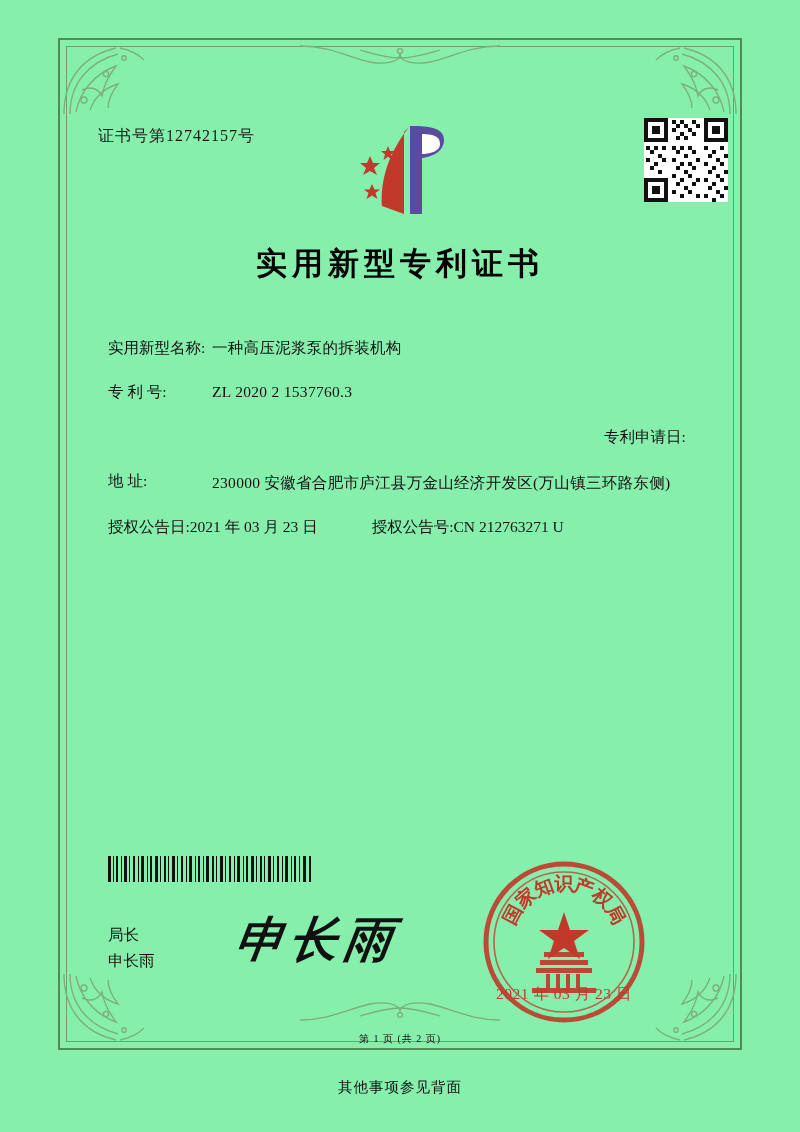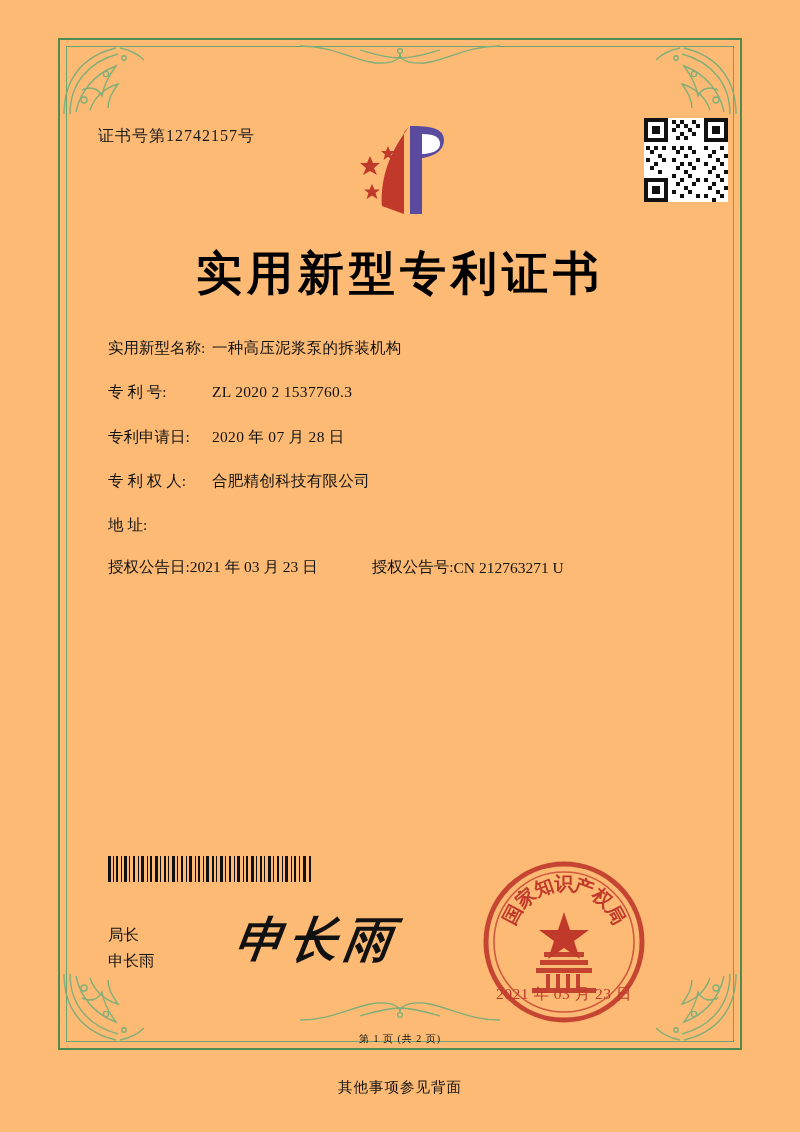--- a/index.html
+++ b/index.html
@@ -11,21 +11,21 @@
     height: 1132px;
     background: #ffffff;
     font-family: "Liberation Serif", serif;
     color: #111;
     overflow: hidden;
   }
   .page {
     position: relative;
     width: 800px;
     height: 1132px;
-    background: #fdba74;
+    background: #86efac;
   }
 
   
   .border-outer {
     position: absolute;
     left: 58px;
     top: 38px;
     width: 684px;
     height: 1012px;
     border: 2px solid #4e8c52;
@@ -83,41 +83,42 @@
     width: 84px;
     height: 84px;
   }
 
   .title {
     position: absolute;
     left: 0;
     right: 0;
     top: 243px;
     text-align: center;
-    font-size: 46px;
+    font-size: 31px;
     font-weight: bold;
     letter-spacing: 5px;
     font-family: "DejaVu Serif", serif;
     color: #000;
   }
 
   
   .fields {
     position: absolute;
     left: 108px;
     top: 336px;
     width: 600px;
     font-size: 15.5px;
     color: #111;
   }
   .field {
     display: flex;
     align-items: flex-start;
     margin-bottom: 21px;
     line-height: 1.5;
+    justify-content: flex-end;
   }
   .flabel {
     flex: 0 0 auto;
     width: 104px;
     letter-spacing: 0px;
     white-space: nowrap;
   }
   .fvalue {
     flex: 1 1 auto;
     letter-spacing: .3px;
@@ -409,28 +410,24 @@
     <div class="field">
       <div class="flabel">实用新型名称:</div>
       <div class="fvalue">一种高压泥浆泵的拆装机构</div>
     </div>
     <div class="field">
       <div class="flabel">专 利 号:</div>
       <div class="fvalue">ZL 2020 2 1537760.3</div>
     </div>
     <div class="field">
       <div class="flabel">专利申请日:</div>
-      <div class="fvalue">2020 年 07 月 28 日</div>
-    </div>
-    <div class="field">
-      <div class="flabel">专 利 权 人:</div>
-      <div class="fvalue">合肥精创科技有限公司</div>
     </div>
     <div class="field addr">
       <div class="flabel">地      址:</div>
+      <div class="fvalue">230000 安徽省合肥市庐江县万金山经济开发区(万山镇三环路东侧)</div>
     </div>
 
     <div class="pubrow">
       <div class="k">授权公告日:</div>
       <div class="v">2021 年 03 月 23 日</div>
       <div class="gap"></div>
       <div class="k">授权公告号:</div>
       <div class="v">CN 212763271 U</div>
     </div>
   </div>

